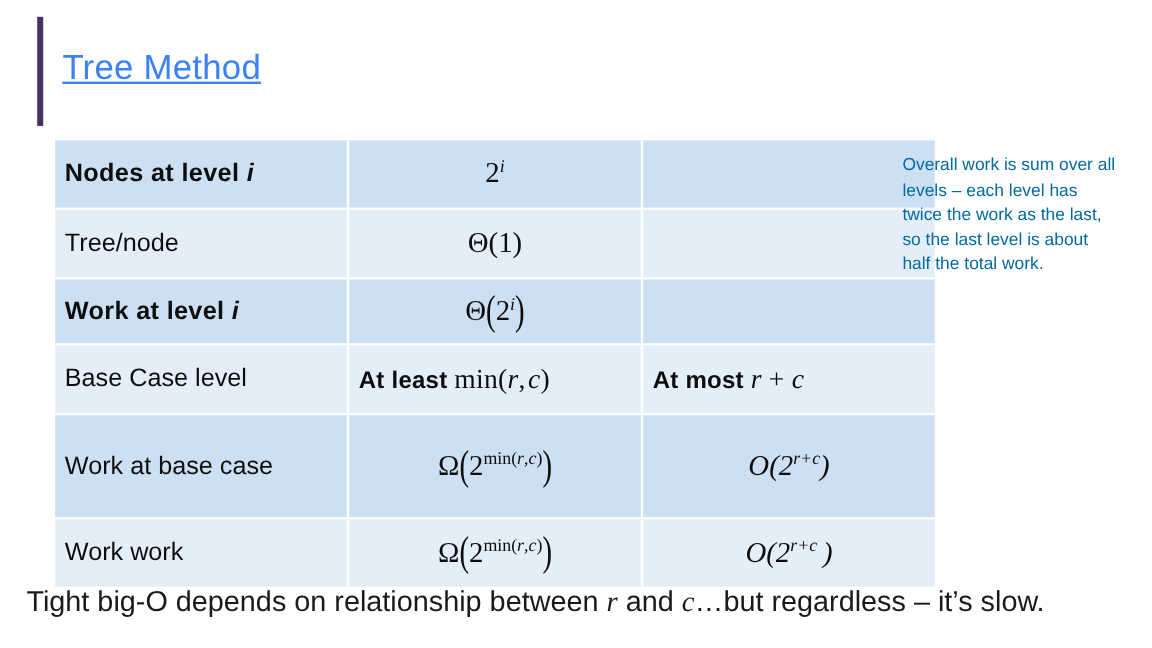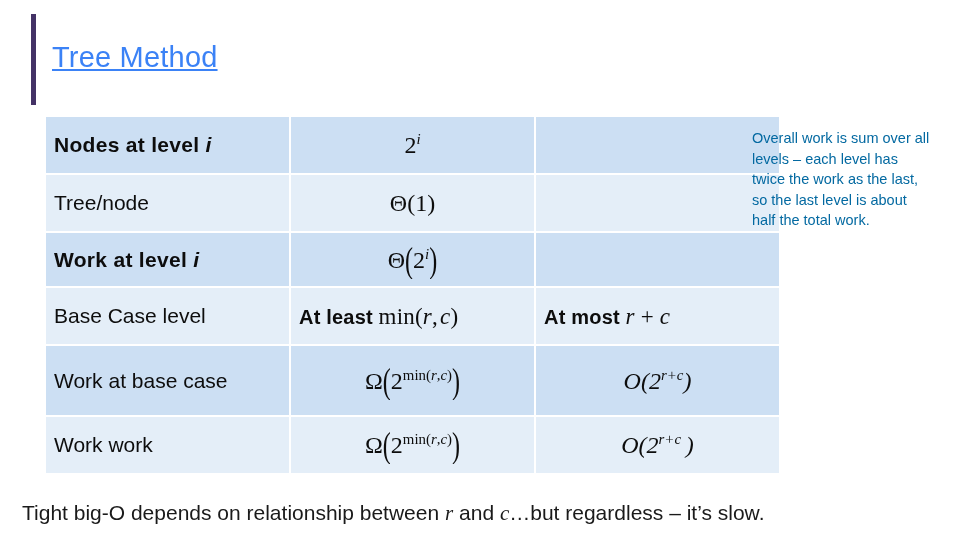--- a/index.html
+++ b/index.html
@@ -106,41 +106,41 @@
   .sans-math {
     font-family: "Liberation Sans", sans-serif;
     font-weight: 700;
     font-size: 20px;
     letter-spacing: 0.2px;
   }
 
   
   .h-60  { height: 58px; }
   .h-57  { height: 55px; }
-  .h-73  { height: 71px; }
+  .h-73  { height: 87px; }
   .h-58  { height: 56px; }
 
   
   #side-note {
     position: absolute;
     left: 752px;
     top: 128px;
     width: 180px;
     font-size: 14.5px;
     line-height: 20.6px;
     color: #0369a1;
   }
 
   
   #caption {
     position: absolute;
     left: 22px;
-    top: 499px;
+    top: 488px;
     width: 920px;
-    font-size: 21px;
+    font-size: 24px;
     line-height: 28px;
     color: #1a1a1a;
     white-space: nowrap;
   }
   #caption .var { font-family: "Liberation Serif", serif; font-style: italic; }
 </style>
 </head>
 <body>
 
 <div id="title-accent-bar"></div>

